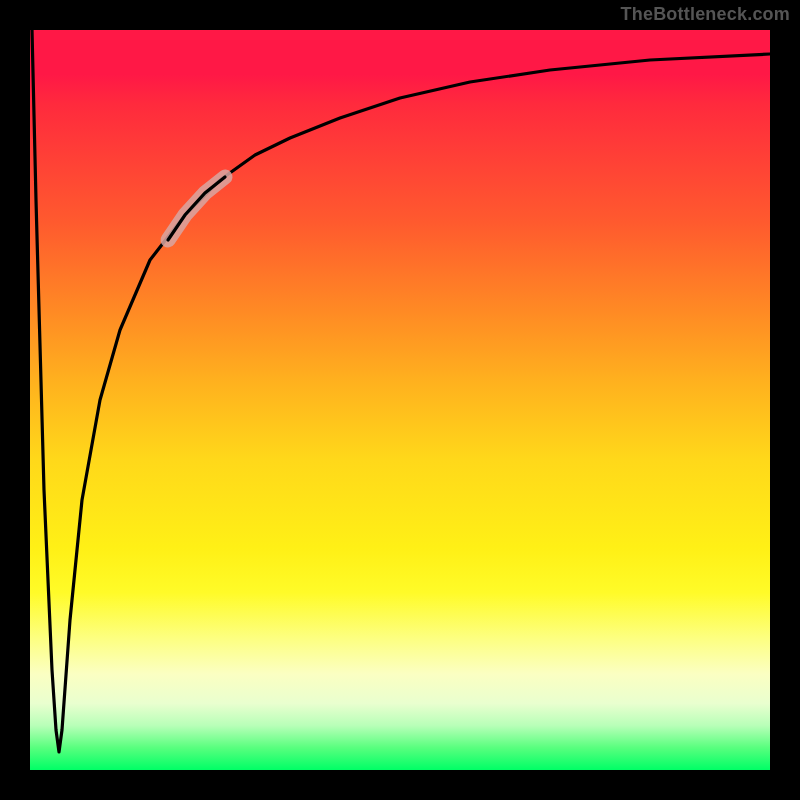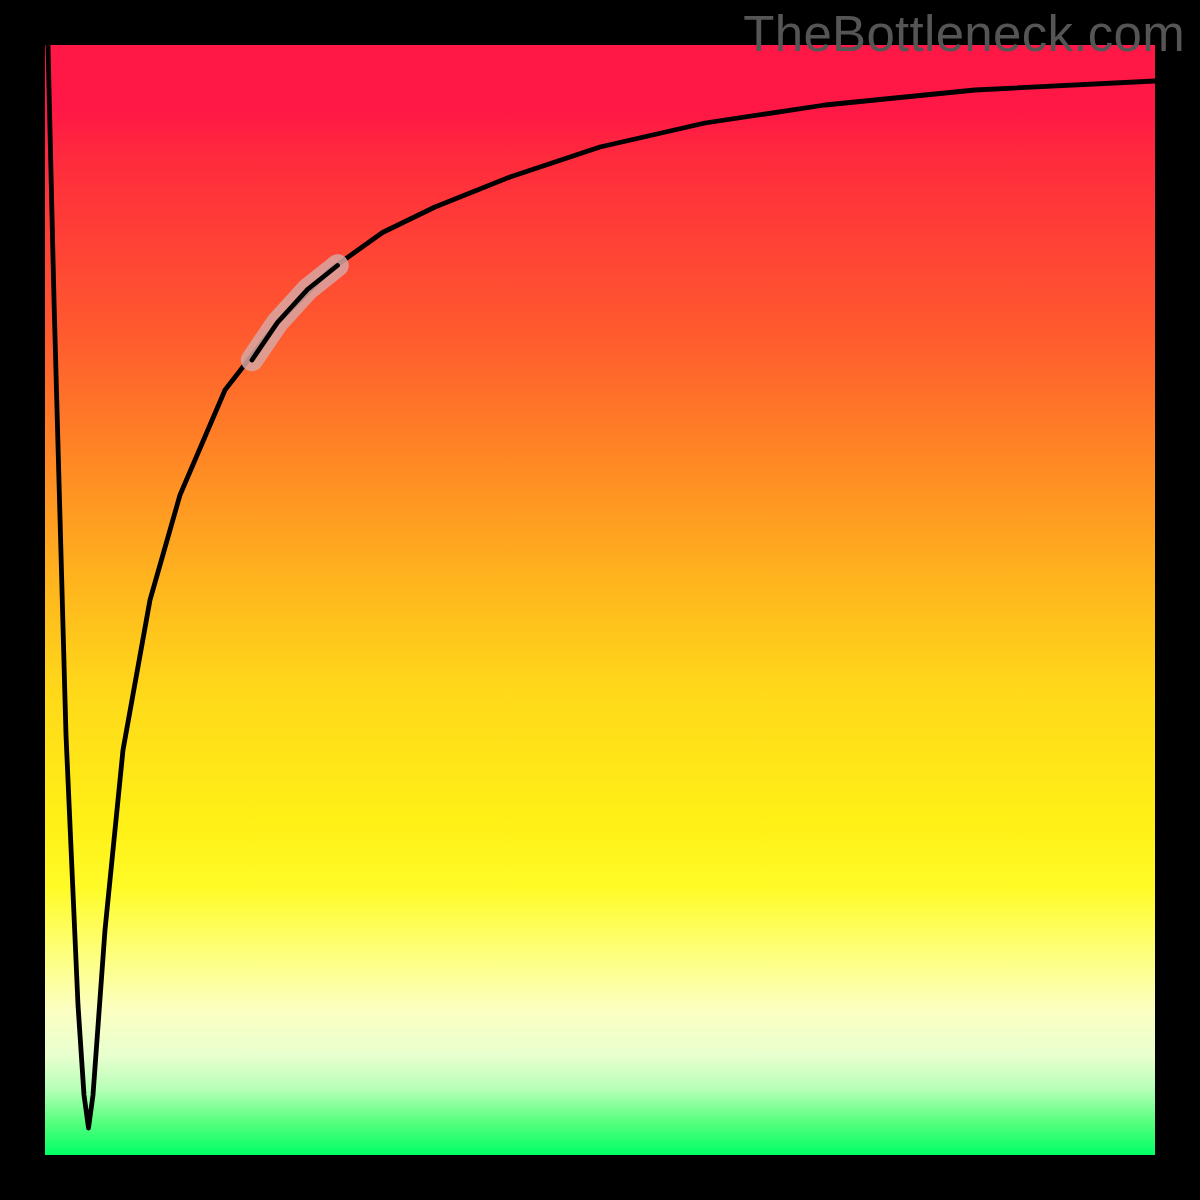--- a/index.html
+++ b/index.html
@@ -14,22 +14,22 @@
   .frame {
     position: relative;
     width: 800px;
     height: 800px;
     background: #000;
   }
   .watermark {
     position: absolute;
     top: 4px;
     right: 10px;
-    font-size: 34px;
-    font-weight: 400;
+    font-size: 18px;
+    font-weight: 700;
     color: #555;
     letter-spacing: 0.2px;
     z-index: 5;
   }
   .plot-area {
     position: absolute;
     left: 30px;
     top: 30px;
     width: 740px;
     height: 740px;

